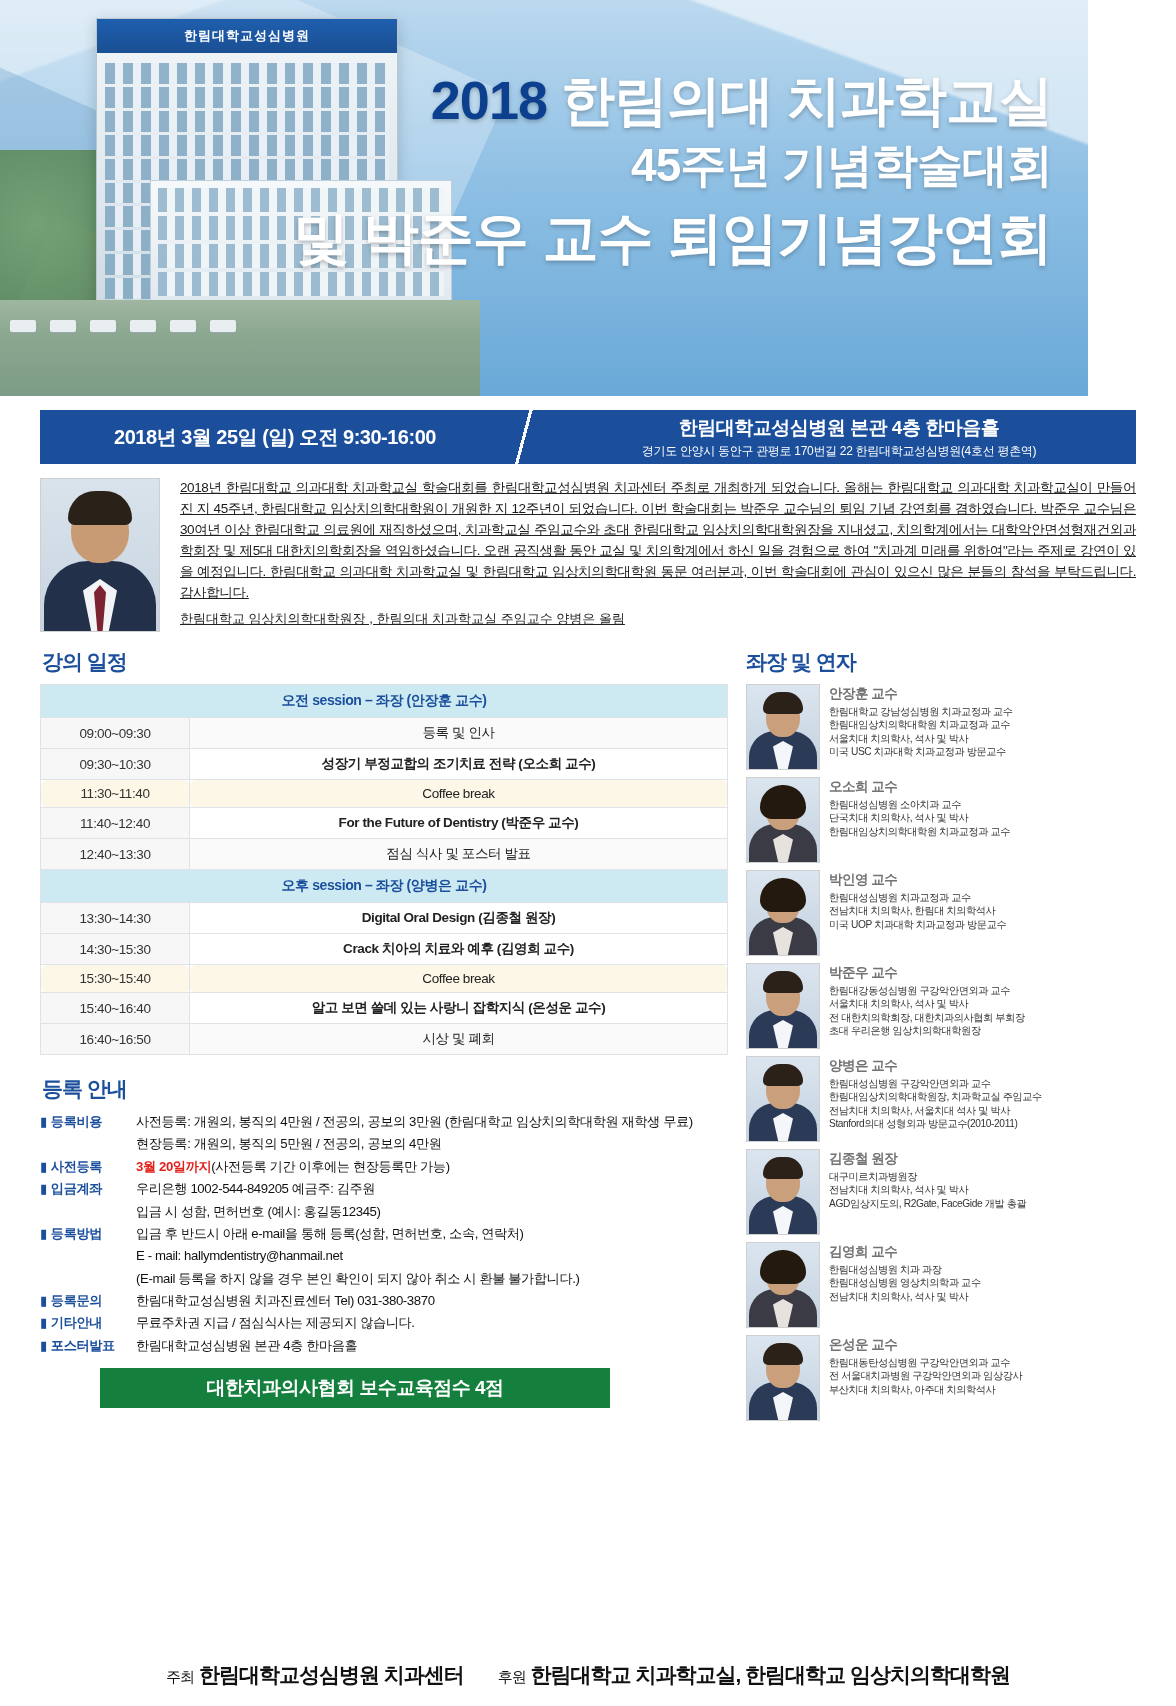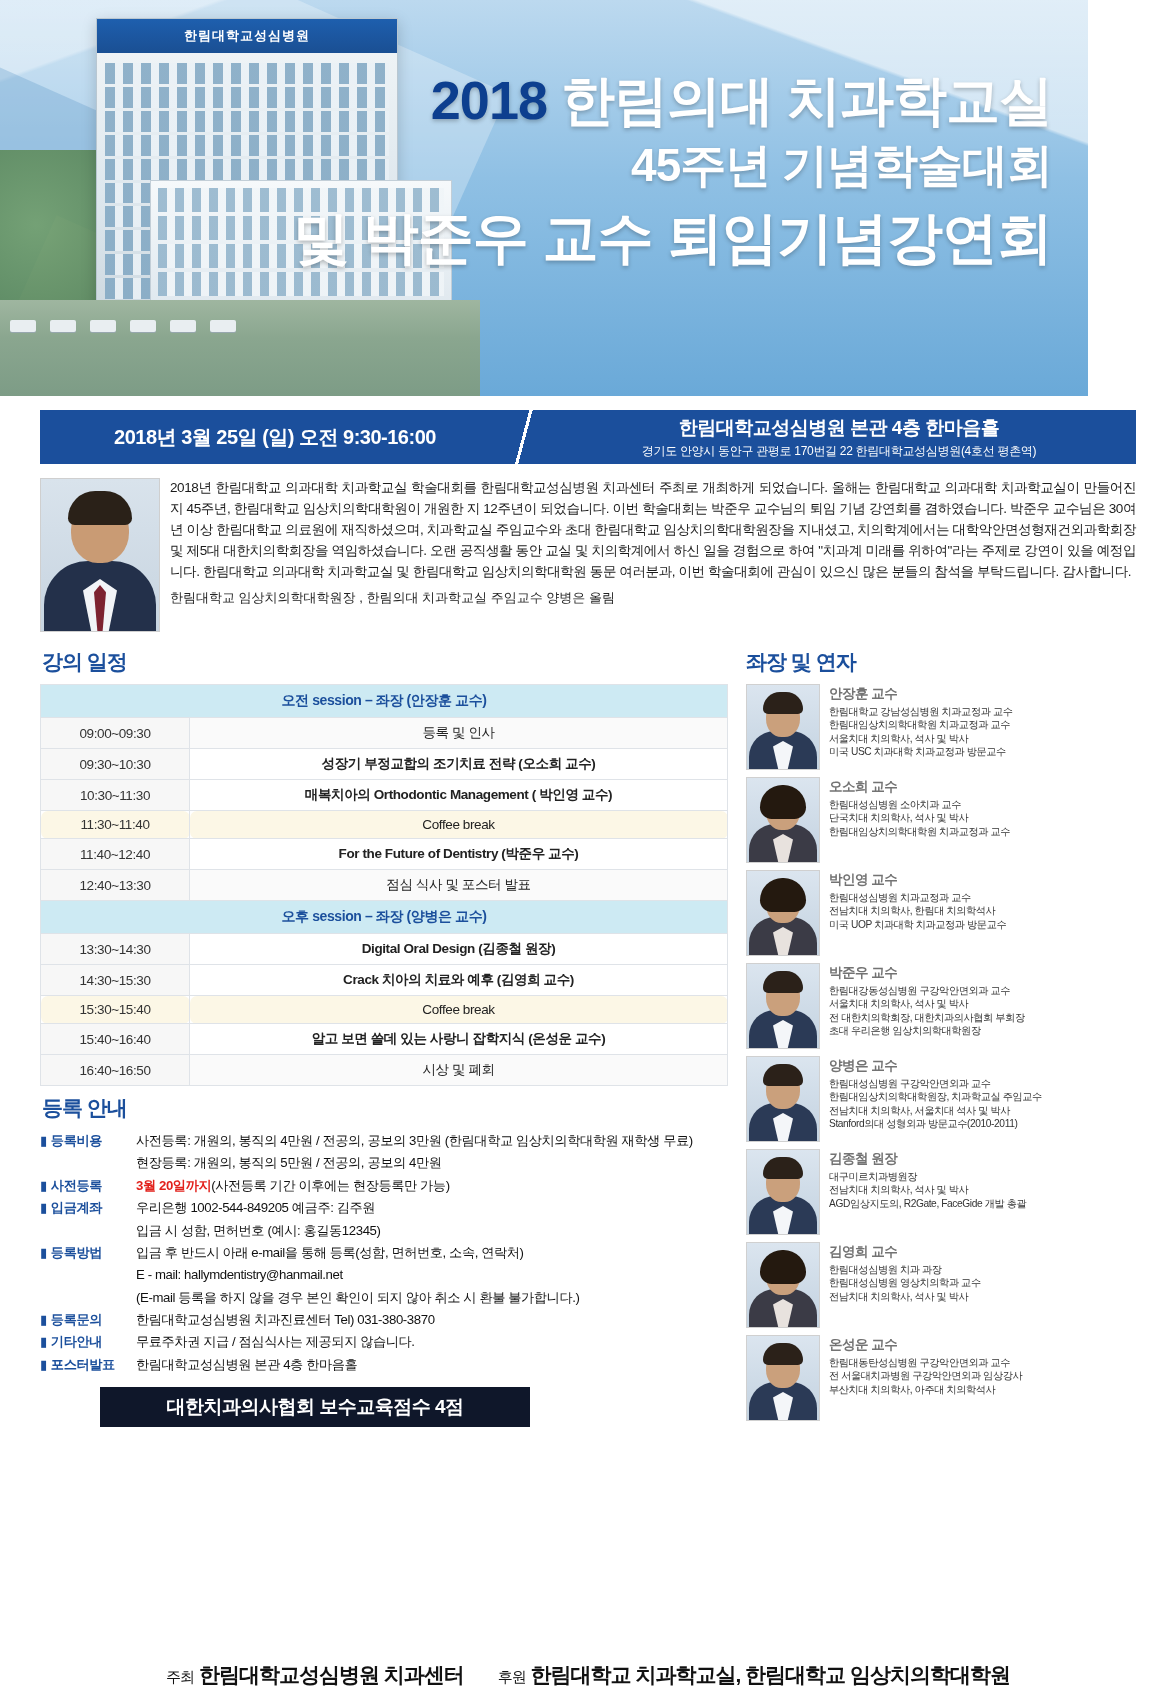--- a/index.html
+++ b/index.html
@@ -98,21 +98,21 @@
     font-size:20px;font-weight:bold;letter-spacing:-.5px;
   }
   .infobar .sep{
     width:26px;background:linear-gradient(105deg,#1b4f9c 48%,#ffffff 48%,#ffffff 56%,#1b4f9c 56%);
   }
   .infobar .right{flex:1;display:flex;flex-direction:column;justify-content:center;padding-left:6px;}
   .infobar .place{font-size:19px;font-weight:bold;letter-spacing:-.5px;text-align:center;}
   .infobar .addr{font-size:12px;margin-top:2px;text-align:center;letter-spacing:-.3px;}
 
   
-  .intro{display:flex;margin:14px 40px 0 40px;gap:10px;}
+  .intro{display:flex;margin:14px 40px 0 40px;gap:20px;text-decoration:underline;}
   .portrait-main{
     flex:0 0 118px;height:152px;border:1px solid #cfcfcf;
     background:linear-gradient(180deg,#d9e3ec 0%,#c7d4e0 100%);
     position:relative;overflow:hidden;
   }
   .portrait-main .head{
     position:absolute;left:50%;top:18px;transform:translateX(-50%);
     width:58px;height:66px;border-radius:50% 50% 46% 46%;
     background:#c99b74;
   }
@@ -152,29 +152,29 @@
   table.sched td.time{width:140px;background:#f7f7f7;color:#333;}
   table.sched tr.sess td{
     background:#cdeaf3;color:#1b4f9c;font-weight:bold;font-size:14px;padding:7px 4px;
   }
   table.sched td.topic{background:#ffffff;}
   table.sched tr.brk td.topic,table.sched tr.brk td.time{background:#fcf7e6;border-radius:7px;}
   table.sched tr.plain td.topic{background:#fafafa;}
   table.sched .b{font-weight:bold;}
 
   
-  .reg{margin-top:8px;}
+  .reg{margin-top:20px;}
   .reg-list{font-size:13.2px;line-height:1.62;letter-spacing:-.4px;}
   .reg-row{display:flex;align-items:flex-start;margin-bottom:1px;}
   .reg-key{flex:0 0 96px;color:#1b4f9c;font-weight:bold;white-space:nowrap;}
   .reg-key .bullet{color:#1b4f9c;margin-right:4px;}
   .reg-val{flex:1;color:#111;}
   .red{color:#e2211c;font-weight:bold;}
   .badge{
-    margin:12px 0 0 60px;width:430px;height:40px;background:#0f172a;
+    margin:12px 0 0 60px;width:510px;height:40px;background:#15803d;
     color:#fff;font-size:19px;font-weight:bold;letter-spacing:-.5px;
     display:flex;align-items:center;justify-content:center;
   }
 
   
   .spk{display:flex;gap:9px;margin-bottom:7px;align-items:flex-start;}
   .spk .ph{
     flex:0 0 72px;height:84px;border:1px solid #d0d0d0;overflow:hidden;position:relative;
     background:linear-gradient(180deg,#dbe5ef,#c3d2e0);
   }
@@ -288,24 +288,20 @@
           <td colspan="2">오전 session – 좌장 (안장훈 교수)</td>
         </tr>
       <tr class="plain">
             <td class="time">09:00~09:30</td>
             <td class="topic">등록 및 인사</td>
           </tr>
           <tr>
             <td class="time">09:30~10:30</td>
             <td class="topic b">성장기 부정교합의 조기치료 전략 (오소희 교수)</td>
           </tr>
-          <tr>
-            <td class="time">10:30~11:30</td>
-            <td class="topic b">매복치아의 Orthodontic Management ( 박인영 교수)</td>
-          </tr>
           <tr class="brk">
             <td class="time">11:30~11:40</td>
             <td class="topic">Coffee break</td>
           </tr>
           <tr>
             <td class="time">11:40~12:40</td>
             <td class="topic b">For the Future of Dentistry (박준우 교수)</td>
           </tr>
           <tr class="plain">
             <td class="time">12:40~13:30</td>

